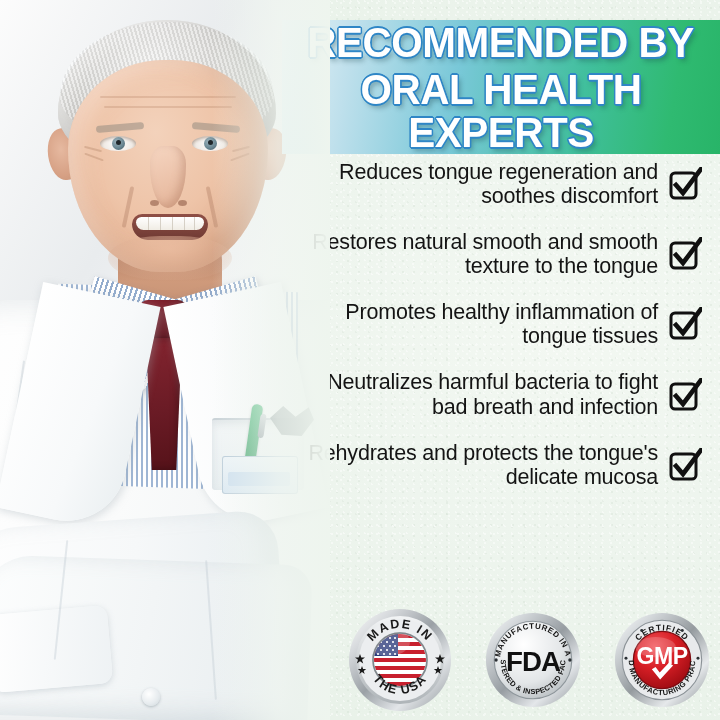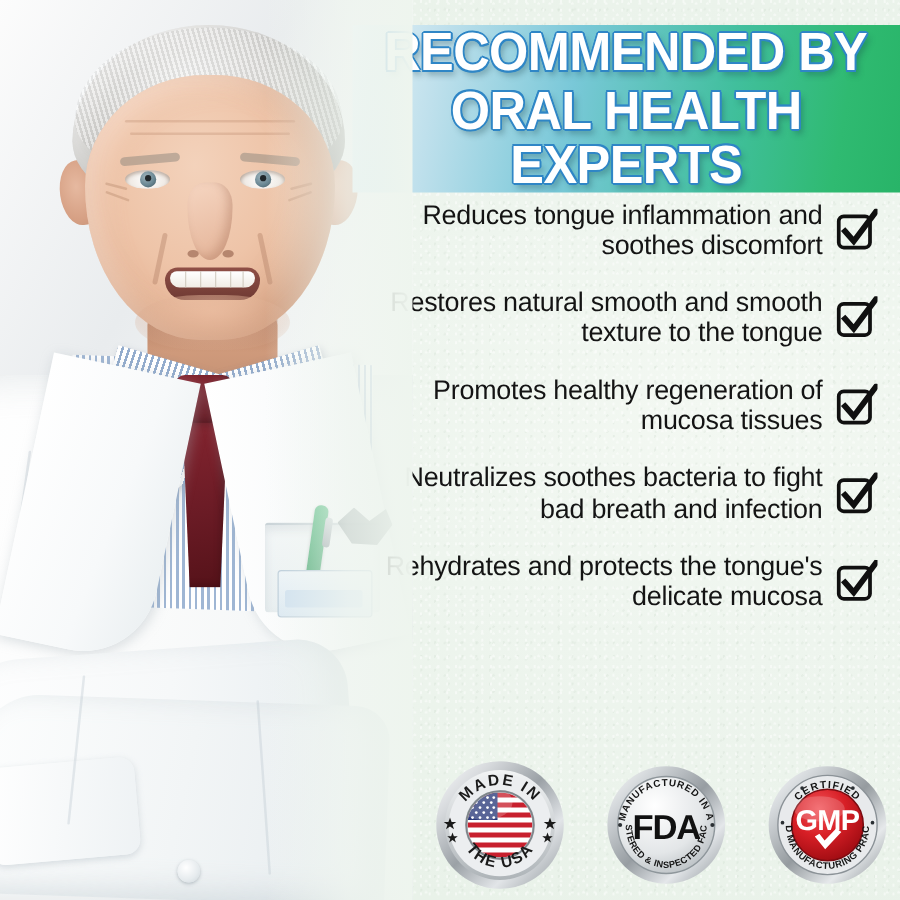--- a/index.html
+++ b/index.html
@@ -382,51 +382,51 @@
   </div>
 
   <div class="header">
     <div class="header-title line1">RECOMMENDED BY</div>
     <div class="header-title line2">ORAL HEALTH EXPERTS</div>
   </div>
 
   <div class="benefits">
 
     <div class="benefit">
-      <div class="benefit-text">Reduces tongue inflammation and soothes discomfort</div>
+      <div class="benefit-text">Reduces tongue regeneration and soothes discomfort</div>
       <div class="checkbox">
         <svg width="34" height="34" viewBox="0 0 34 34">
           <rect x="3" y="6" width="25" height="25" rx="4" ry="4" fill="none" stroke="#101010" stroke-width="3"></rect>
           <path d="M8 18 L15 26 L33 2" fill="none" stroke="#101010" stroke-width="4.6" stroke-linecap="square" stroke-linejoin="miter"></path>
         </svg>
       </div>
     </div>
 
     <div class="benefit">
       <div class="benefit-text">Restores natural smooth and smooth texture to the tongue</div>
       <div class="checkbox">
         <svg width="34" height="34" viewBox="0 0 34 34">
           <rect x="3" y="6" width="25" height="25" rx="4" ry="4" fill="none" stroke="#101010" stroke-width="3"></rect>
           <path d="M8 18 L15 26 L33 2" fill="none" stroke="#101010" stroke-width="4.6" stroke-linecap="square" stroke-linejoin="miter"></path>
         </svg>
       </div>
     </div>
 
     <div class="benefit">
-      <div class="benefit-text">Promotes healthy regeneration of mucosa tissues</div>
+      <div class="benefit-text">Promotes healthy inflammation of tongue tissues</div>
       <div class="checkbox">
         <svg width="34" height="34" viewBox="0 0 34 34">
           <rect x="3" y="6" width="25" height="25" rx="4" ry="4" fill="none" stroke="#101010" stroke-width="3"></rect>
           <path d="M8 18 L15 26 L33 2" fill="none" stroke="#101010" stroke-width="4.6" stroke-linecap="square" stroke-linejoin="miter"></path>
         </svg>
       </div>
     </div>
 
     <div class="benefit">
-      <div class="benefit-text">Neutralizes soothes bacteria to fight bad breath and infection</div>
+      <div class="benefit-text">Neutralizes harmful bacteria to fight bad breath and infection</div>
       <div class="checkbox">
         <svg width="34" height="34" viewBox="0 0 34 34">
           <rect x="3" y="6" width="25" height="25" rx="4" ry="4" fill="none" stroke="#101010" stroke-width="3"></rect>
           <path d="M8 18 L15 26 L33 2" fill="none" stroke="#101010" stroke-width="4.6" stroke-linecap="square" stroke-linejoin="miter"></path>
         </svg>
       </div>
     </div>
 
     <div class="benefit">
       <div class="benefit-text">Rehydrates and protects the tongue's delicate mucosa</div>

